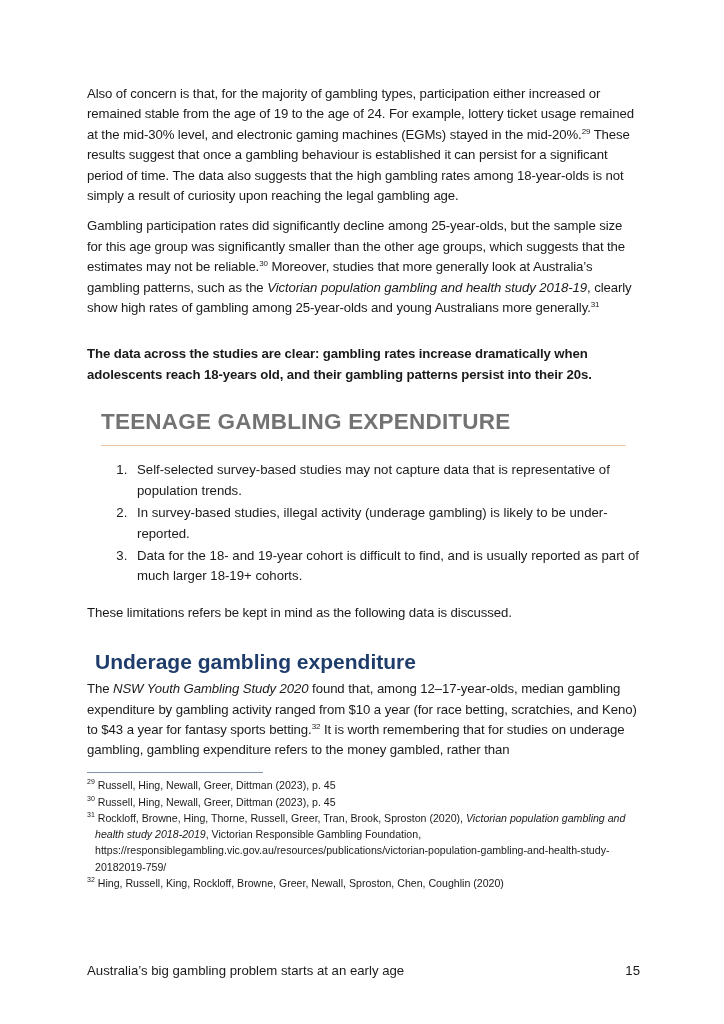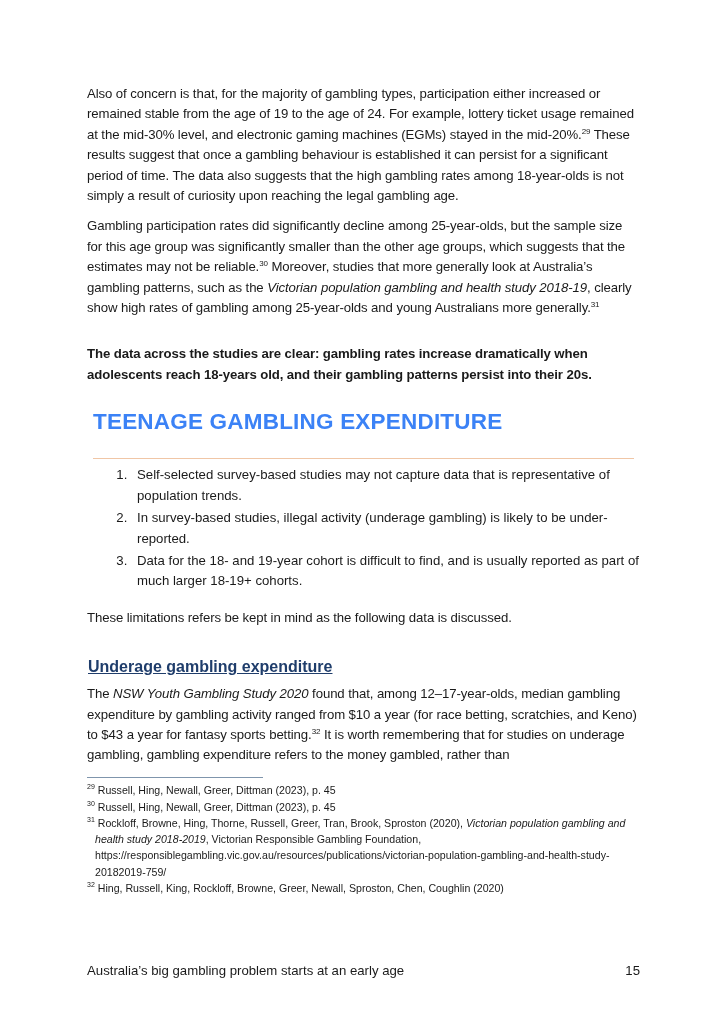--- a/index.html
+++ b/index.html
@@ -4,28 +4,28 @@
   <style>
     html, body { margin: 0; padding: 0; background: #ffffff; }
     body { width: 724px; height: 1024px; position: relative; overflow: hidden;
            font-family: "Liberation Sans", sans-serif; color: #1a1a1a; }
     .page { position: absolute; left: 87px; top: 84px; width: 553px; }
     p { margin: 0; font-size: 13.2px; line-height: 20.4px; letter-spacing: -0.1px; }
     sup { font-size: 8px; line-height: 0; vertical-align: super; }
     .p1 { margin-bottom: 10px; }
     .p2 { margin-bottom: 26px; }
     .p3 { margin-bottom: 22px; font-weight: bold; }
-    h1.section { margin: 6px; font-size: 22.5px; font-weight: bold; color: #3b82f6;
-                 letter-spacing: 0.2px; padding-bottom: 21px;
+    h1.section { margin: 14px; font-size: 22.5px; font-weight: bold; color: #737373;
+                 letter-spacing: 0.2px; padding-bottom: 8px;
                  border-bottom: 1.5px solid #f0c6a6; line-height: 30px; }
     .intro { margin-top: 5px; margin-bottom: 10px; }
     ol.reasons { margin: 0 0 16px 0; padding: 0 0 0 44px; font-size: 13.2px; line-height: 20.4px; }
     ol.reasons li { padding-left: 6px; margin-bottom: 2px; }
     .limits { margin-bottom: 26px; }
-    h2.sub { margin: 0 0 4px 1px; font-size: 16px; font-weight: bold; color: #1f3d6b; line-height: 26px; text-decoration: underline; }
+    h2.sub { margin: 0 0 4px 8px; font-size: 21px; font-weight: bold; color: #1f3d6b; line-height: 26px; }
     .footnote-rule { width: 176px; height: 1.5px; background: #7f95ac; margin-top: 11px; margin-bottom: 4px; }
     .footnotes { font-size: 10.6px; line-height: 16.3px; color: #1a1a1a; }
     .fn { padding-left: 8px; text-indent: -8px; }
     .fn sup { font-size: 7px; }
     .footer { position: absolute; left: 87px; top: 963px; width: 553px;
               font-size: 13.2px; display: flex; justify-content: space-between; color: #1a1a1a; }
     i { font-style: italic; }
   </style>
 </head>
 <body>

